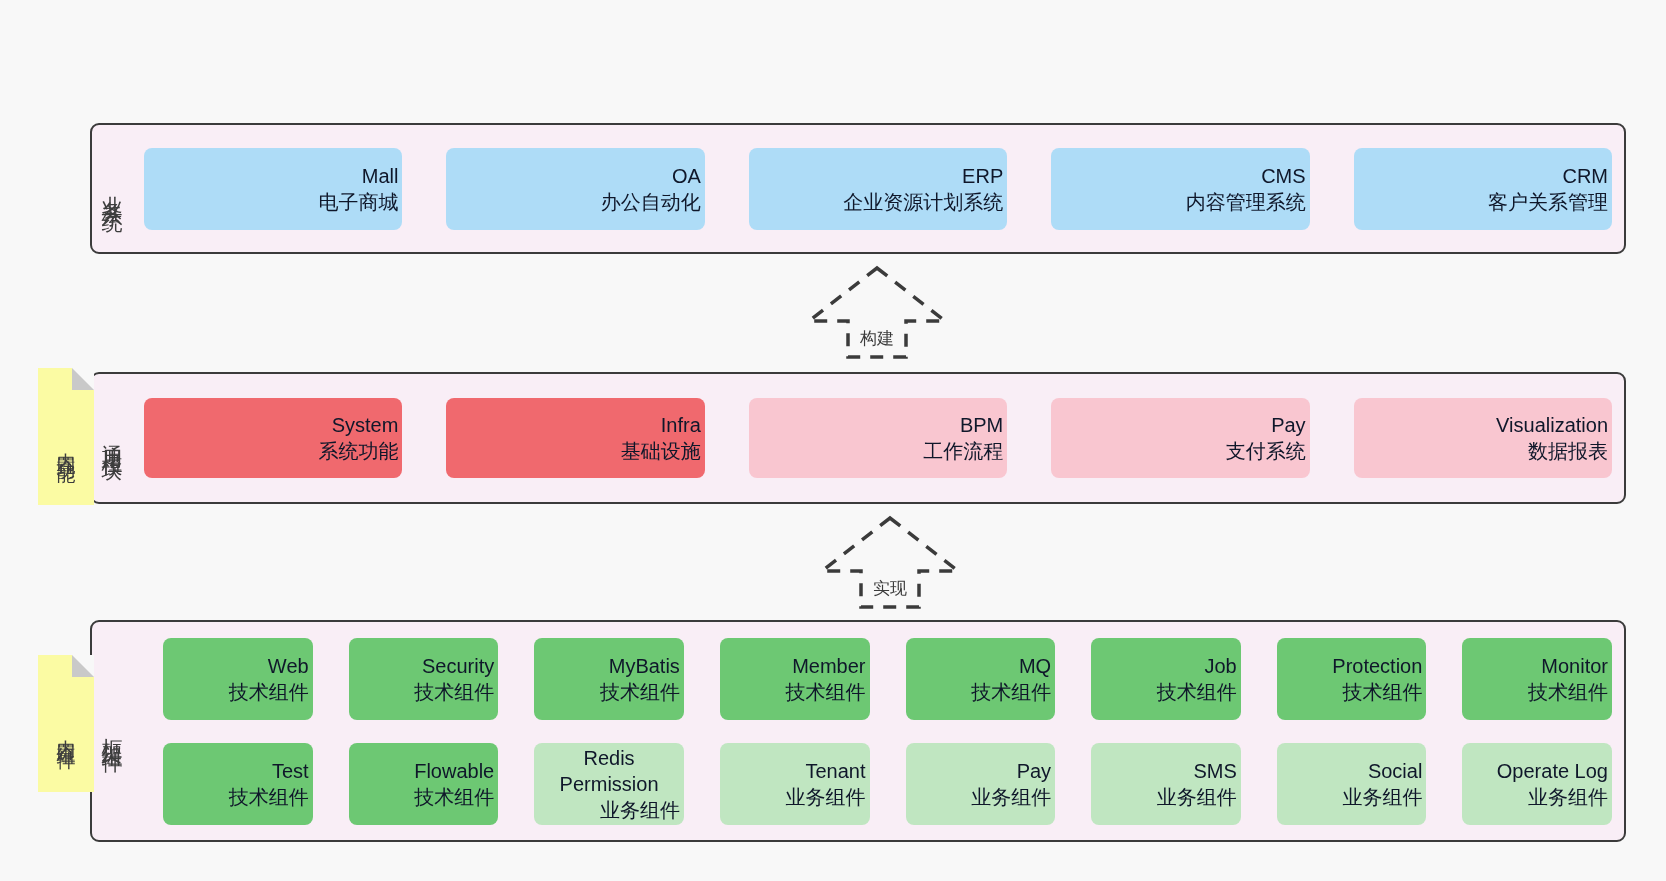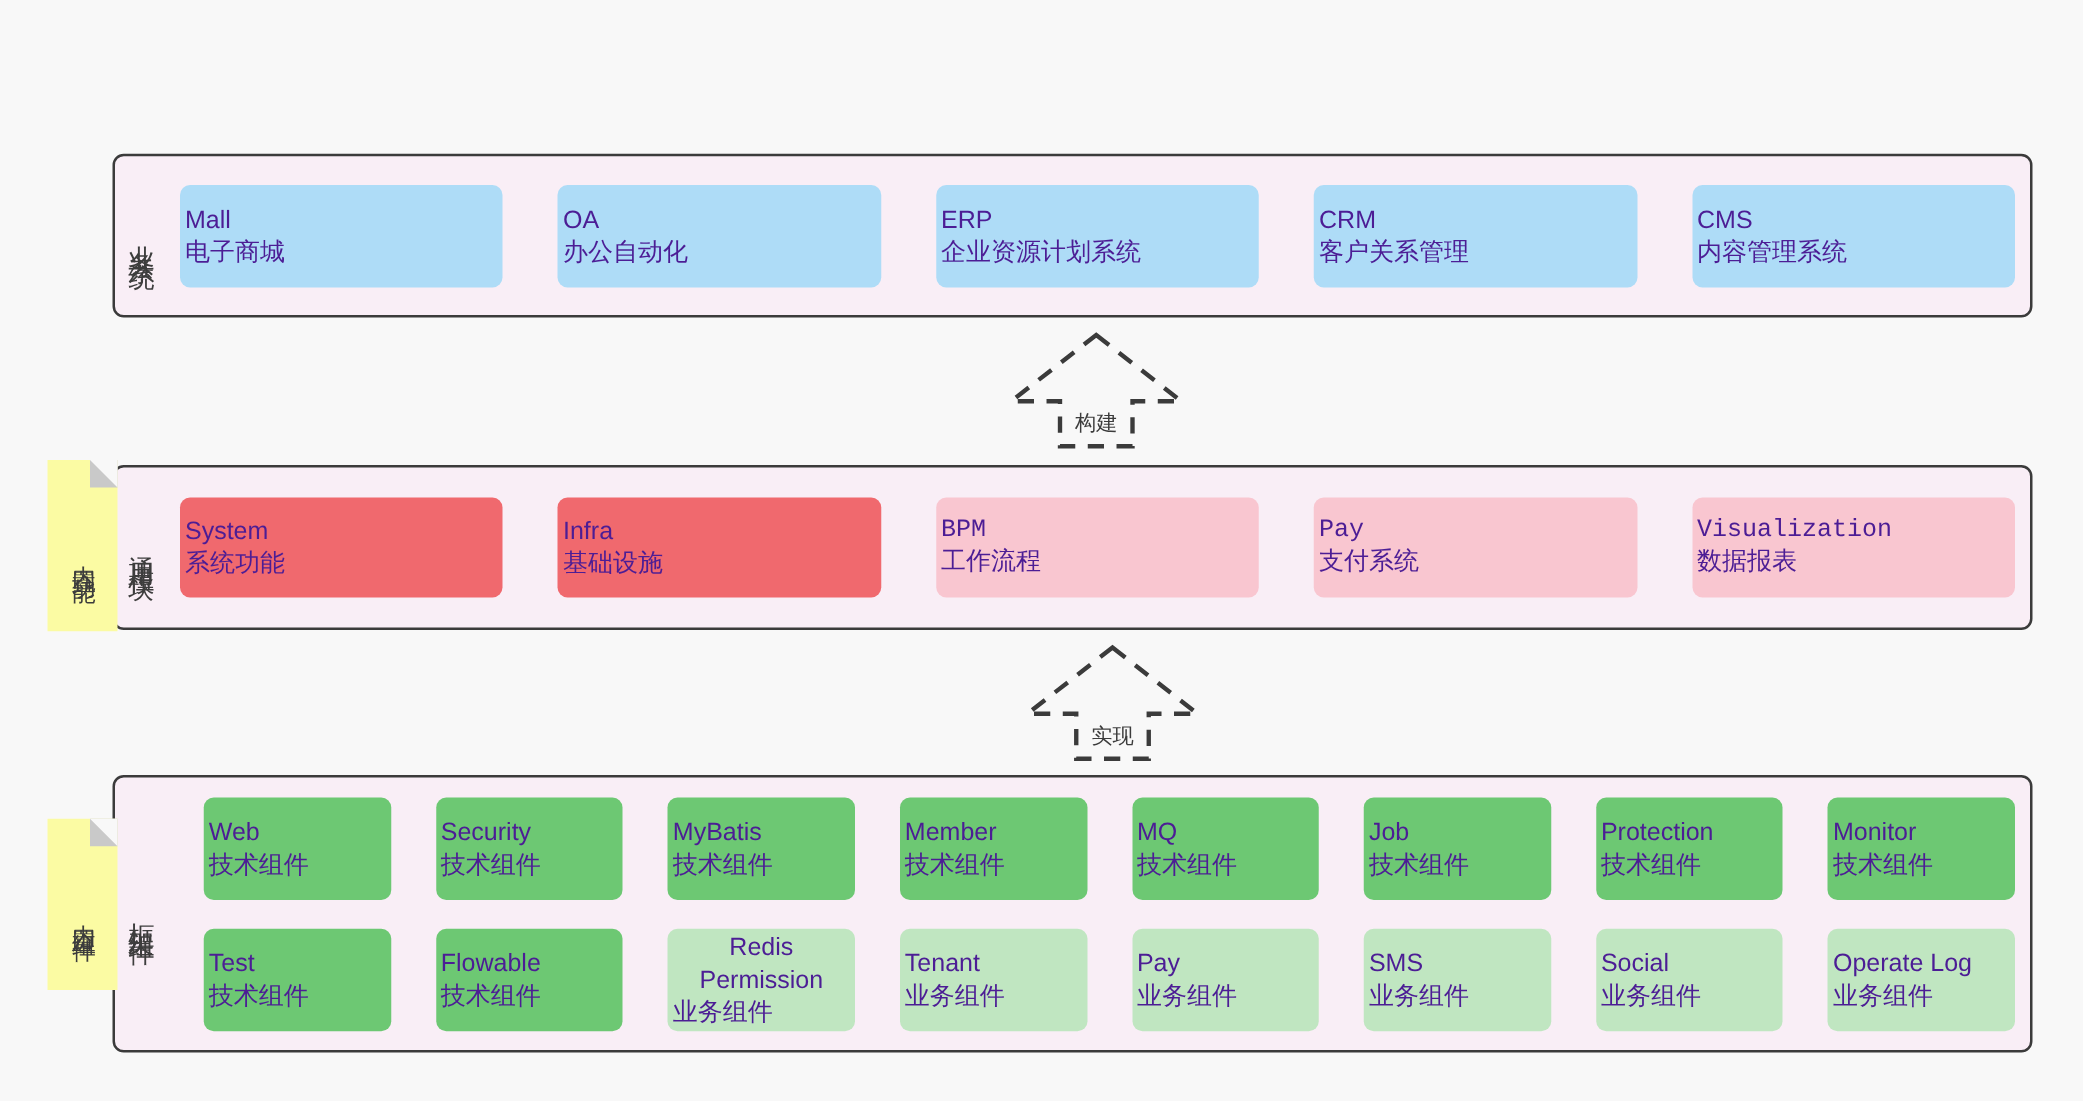--- a/index.html
+++ b/index.html
@@ -45,33 +45,33 @@
     gap:23px;
     padding:0 12px 0 12px;
   }
   .row{display:flex;}
   .layer-business .row,.layer-modules .row{gap:44px;}
   .layer-components .row{gap:36px;padding-left:19px;}
   .box{
     flex:1;
     border-radius:8px;
     display:flex;flex-direction:column;
-    justify-content:center;align-items:flex-start;
+    justify-content:center;align-items:flex-end;
     text-align:center;
     font-size:20px;line-height:26px;
-    color:#4c1d95;
+    color:#0f172a;
     padding:2px 4px;
     box-sizing:border-box;
   }
   .layer-business .box{height:82px;}
   .layer-modules .box{height:80px;}
   .layer-components .box{height:82px;}
   .v-blue{background:var(--blue,#aedcf7);}
   .v-red{background:var(--red,#f0696e);}
-  .v-pink{background:var(--pink,#f9c6d0);font-family:Liberation Mono, monospace;}
+  .v-pink{background:var(--pink,#f9c6d0);}
   .v-green{background:var(--green,#6dc873);}
   .v-green_light{background:var(--green-light,#c0e6c1);}
   .sticky{
     position:absolute;
     left:38px;width:56px;height:137px;
     background:var(--yellow,#fbfba3);
     z-index:3;
     display:flex;align-items:center;justify-content:center;
   }
   .sticky-1{top:368px;}
@@ -127,26 +127,26 @@
           </div>
           <div class="box v-blue">
             <div>OA</div>
             <div>办公自动化</div>
           </div>
           <div class="box v-blue">
             <div>ERP</div>
             <div>企业资源计划系统</div>
           </div>
           <div class="box v-blue">
+            <div>CMS</div>
+            <div>内容管理系统</div>
+          </div>
+          <div class="box v-blue">
             <div>CRM</div>
             <div>客户关系管理</div>
-          </div>
-          <div class="box v-blue">
-            <div>CMS</div>
-            <div>内容管理系统</div>
           </div>
         </div>
       </div>
   </div>
 
   <svg class="arrow arrow-1" viewBox="0 0 150 96">
     <polygon points="75,4 143,57 104,57 104,93 46,93 46,57 7,57"></polygon>
     <rect x="52" y="60" width="46" height="27"></rect>
     <text x="75" y="80" text-anchor="middle">构建</text>
   </svg>

